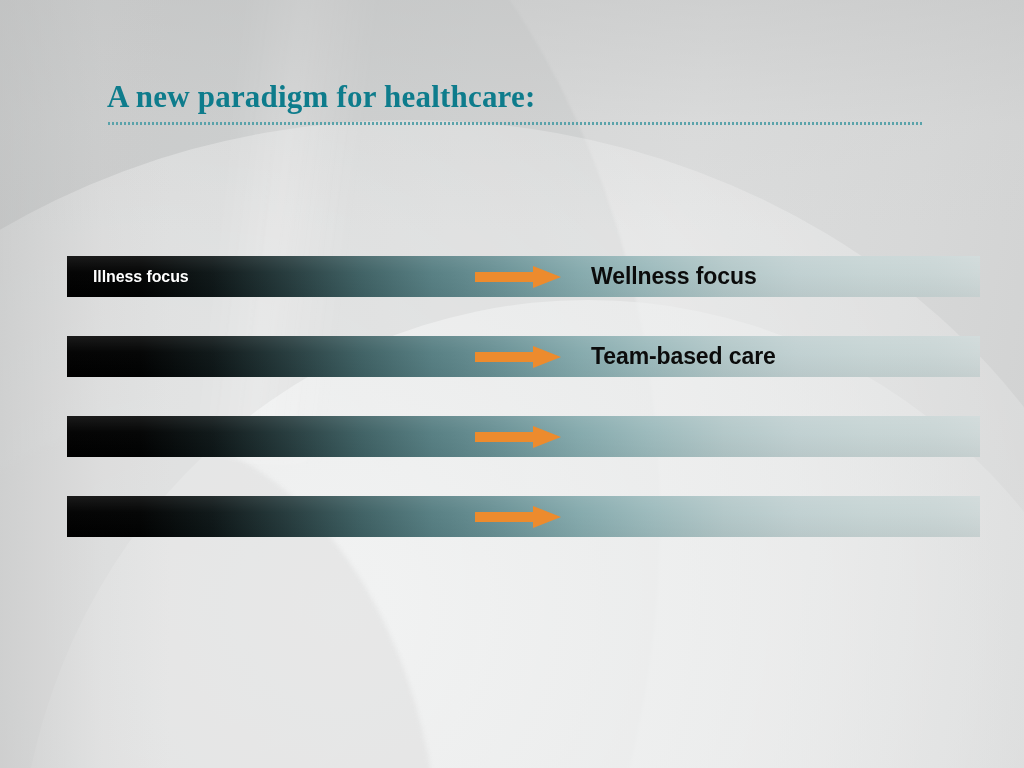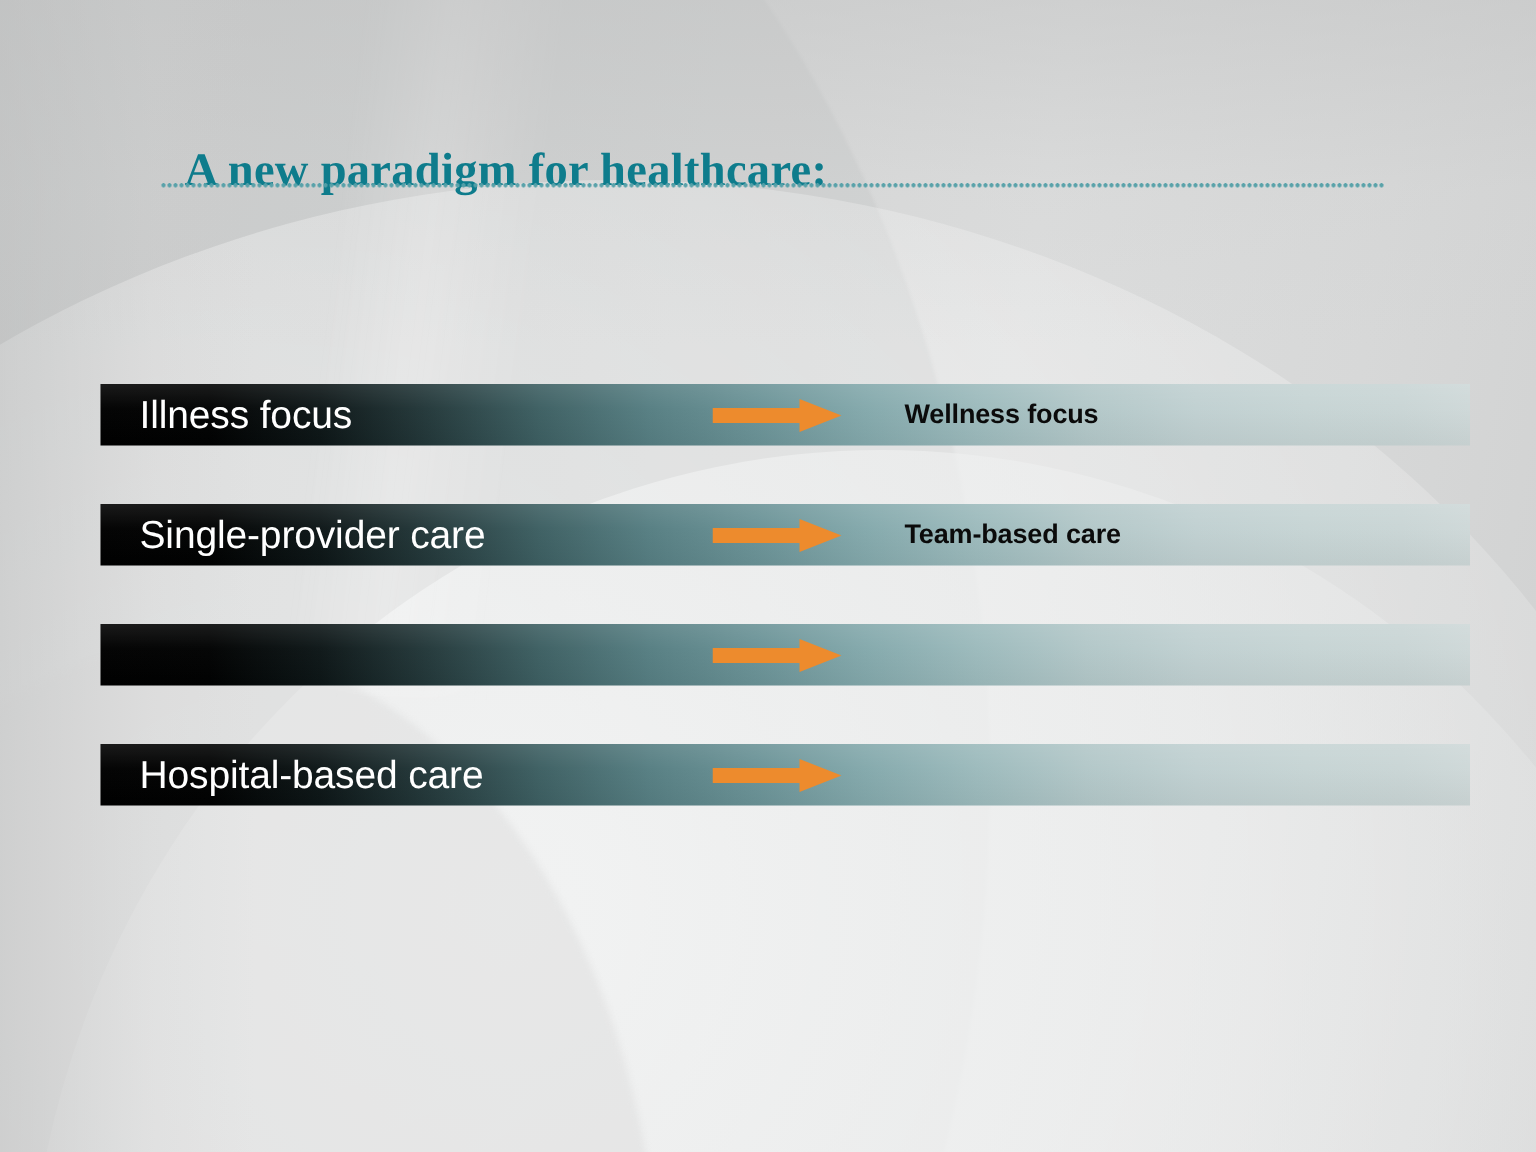--- a/index.html
+++ b/index.html
@@ -128,21 +128,21 @@
 
   
   #title-block {
     position: absolute;
     left: 107px;
     top: 78px;
     width: 820px;
   }
 
   #slide-title {
-    margin: 16px;
+    margin: 0;
     font-family: "Liberation Serif", serif;
     font-weight: bold;
     font-size: 31px;
     line-height: 38px;
     letter-spacing: 0.2px;
     color: #0e7c8c;
     white-space: nowrap;
   }
 
   #title-rule {
@@ -202,34 +202,34 @@
       rgba(255,255,255,0.02) 40%,
       rgba(0,0,0,0.04) 100%);
   }
 
   .row-label-left {
     position: absolute;
     left: 26px;
     top: 0;
     height: 41px;
     line-height: 41px;
-    font-size: 26px;
-    font-weight: normal;
+    font-size: 16px;
+    font-weight: bold;
     color: #ffffff;
     white-space: nowrap;
     letter-spacing: -0.1px;
   }
 
   .row-label-right {
     position: absolute;
-    left: 536px;
+    left: 524px;
     top: 0;
     height: 41px;
     line-height: 41px;
-    font-size: 18px;
+    font-size: 23px;
     font-weight: bold;
     color: #0b0b0b;
     white-space: nowrap;
     letter-spacing: -0.1px;
   }
 
   
   .row-arrow {
     position: absolute;
     left: 408px;
@@ -277,21 +277,20 @@
           <polygon points="0,6 58,6 58,0 86,11 58,22 58,16 0,16" fill="#ED8B2D"></polygon>
         </svg>
       </div>
       <div class="row-label-right">Wellness focus</div>
     </div>
 
     <div class="row" style="top:336px;">
       <div class="row-bar">
         <div class="row-bar-sheen"></div>
       </div>
-      <div class="row-label-left">Single-provider care</div>
       <div class="row-arrow">
         <svg viewBox="0 0 86 22" xmlns="http://www.w3.org/2000/svg">
           <polygon points="0,6 58,6 58,0 86,11 58,22 58,16 0,16" fill="#ED8B2D"></polygon>
         </svg>
       </div>
       <div class="row-label-right">Team-based care</div>
     </div>
 
     <div class="row" style="top:416px;">
       <div class="row-bar">
@@ -301,21 +300,20 @@
         <svg viewBox="0 0 86 22" xmlns="http://www.w3.org/2000/svg">
           <polygon points="0,6 58,6 58,0 86,11 58,22 58,16 0,16" fill="#ED8B2D"></polygon>
         </svg>
       </div>
     </div>
 
     <div class="row" style="top:496px;">
       <div class="row-bar">
         <div class="row-bar-sheen"></div>
       </div>
-      <div class="row-label-left">Hospital-based care</div>
       <div class="row-arrow">
         <svg viewBox="0 0 86 22" xmlns="http://www.w3.org/2000/svg">
           <polygon points="0,6 58,6 58,0 86,11 58,22 58,16 0,16" fill="#ED8B2D"></polygon>
         </svg>
       </div>
     </div>
 
   </div>
 </div>
 

